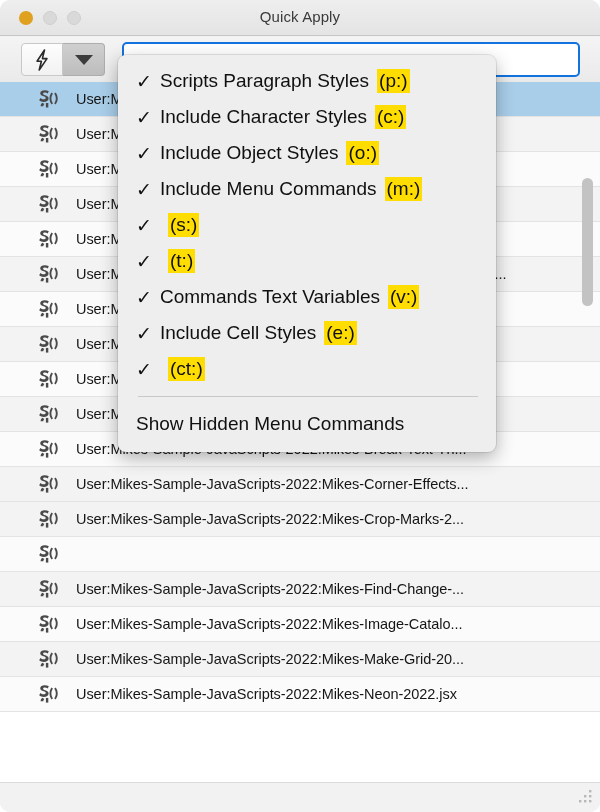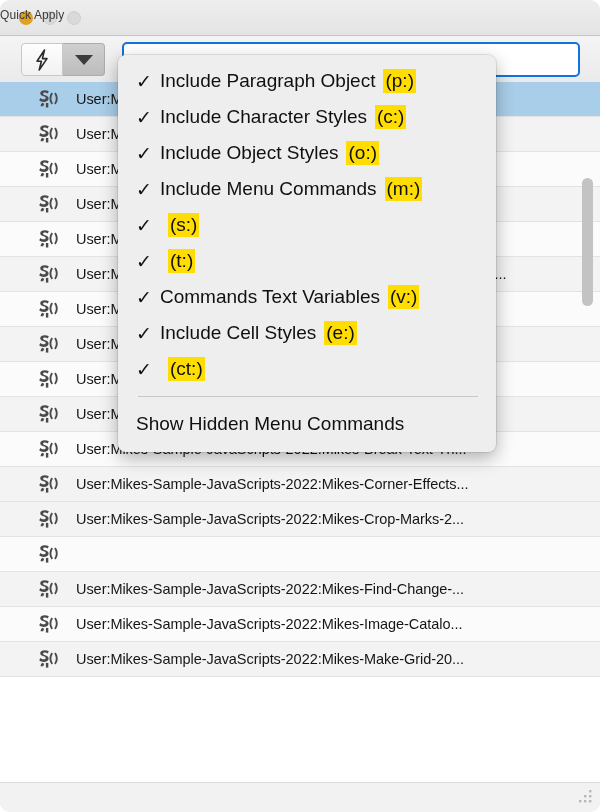--- a/index.html
+++ b/index.html
@@ -26,22 +26,22 @@
     position: absolute;
     left: 0; top: 0;
     width: 600px; height: 36px;
     background: linear-gradient(to bottom, #eeeeee 0%, #e4e4e4 100%);
     border-bottom: 1px solid #c6c6c6;
   }
   #title {
     position: absolute;
     left: 0; top: 8px;
     width: 600px;
-    text-align: left;
-    font-size: 12px;
+    text-align: center;
+    font-size: 15px;
     color: #3a3a3a;
     letter-spacing: 0.1px;
   }
   .traffic {
     position: absolute;
     top: 11px;
     width: 14px; height: 14px;
     border-radius: 50%;
   }
   #tl-close    { left: 19px; background: #e0a020; }
@@ -455,20 +455,34 @@
             <g fill="#4a4a4a">
               <path d="M7.8 1.2 C5.2 1.2 3.2 2.4 3.2 4.3 C3.2 6.0 4.7 6.7 6.6 7.3 C8.0 7.8 8.7 8.1 8.7 8.9 C8.7 9.7 7.9 10.2 6.7 10.2 C5.4 10.2 4.2 9.6 3.4 8.9 L2.2 11.3 C3.3 12.3 5.0 12.9 6.8 12.9 C9.5 12.9 11.6 11.6 11.6 9.4 C11.6 7.6 10.1 6.8 8.2 6.2 C6.8 5.7 6.1 5.4 6.1 4.7 C6.1 4.0 6.8 3.6 7.8 3.6 C8.9 3.6 9.9 4.0 10.7 4.6 L11.8 2.3 C10.7 1.6 9.3 1.2 7.8 1.2 Z"></path>
               <path d="M5.3 13.8 C4.2 14.6 3.6 15.9 3.6 17.3 L6.3 17.3 C6.3 16.3 6.7 15.5 7.4 14.9 Z"></path>
               <path d="M8.9 13.9 L8.9 18.6 L11.3 18.6 L11.3 13.9 Z"></path>
               <path d="M14.6 3.6 C13.2 5.2 12.5 7.2 12.5 9.5 C12.5 11.8 13.2 13.8 14.6 15.4 L16.0 14.2 C14.9 12.9 14.4 11.3 14.4 9.5 C14.4 7.7 14.9 6.1 16.0 4.8 Z"></path>
               <path d="M18.6 3.6 L17.2 4.8 C18.3 6.1 18.8 7.7 18.8 9.5 C18.8 11.3 18.3 12.9 17.2 14.2 L18.6 15.4 C20.0 13.8 20.7 11.8 20.7 9.5 C20.7 7.2 20.0 5.2 18.6 3.6 Z"></path>
             </g>
           </svg>
         </span>
         <span class="row-label">User:Mikes-Sample-JavaScripts-2022:Mikes-Make-Grid-20...</span>
+      </div>
+      <div class="row">
+        <span class="row-icon">
+          <svg width="22" height="20" viewBox="0 0 22 20">
+            <g fill="#4a4a4a">
+              <path d="M7.8 1.2 C5.2 1.2 3.2 2.4 3.2 4.3 C3.2 6.0 4.7 6.7 6.6 7.3 C8.0 7.8 8.7 8.1 8.7 8.9 C8.7 9.7 7.9 10.2 6.7 10.2 C5.4 10.2 4.2 9.6 3.4 8.9 L2.2 11.3 C3.3 12.3 5.0 12.9 6.8 12.9 C9.5 12.9 11.6 11.6 11.6 9.4 C11.6 7.6 10.1 6.8 8.2 6.2 C6.8 5.7 6.1 5.4 6.1 4.7 C6.1 4.0 6.8 3.6 7.8 3.6 C8.9 3.6 9.9 4.0 10.7 4.6 L11.8 2.3 C10.7 1.6 9.3 1.2 7.8 1.2 Z"></path>
+              <path d="M5.3 13.8 C4.2 14.6 3.6 15.9 3.6 17.3 L6.3 17.3 C6.3 16.3 6.7 15.5 7.4 14.9 Z"></path>
+              <path d="M8.9 13.9 L8.9 18.6 L11.3 18.6 L11.3 13.9 Z"></path>
+              <path d="M14.6 3.6 C13.2 5.2 12.5 7.2 12.5 9.5 C12.5 11.8 13.2 13.8 14.6 15.4 L16.0 14.2 C14.9 12.9 14.4 11.3 14.4 9.5 C14.4 7.7 14.9 6.1 16.0 4.8 Z"></path>
+              <path d="M18.6 3.6 L17.2 4.8 C18.3 6.1 18.8 7.7 18.8 9.5 C18.8 11.3 18.3 12.9 17.2 14.2 L18.6 15.4 C20.0 13.8 20.7 11.8 20.7 9.5 C20.7 7.2 20.0 5.2 18.6 3.6 Z"></path>
+            </g>
+          </svg>
+        </span>
+        <span class="row-label">User:Mikes-Sample-JavaScripts-2022:Mikes-Neon-2022.jsx</span>
       </div>
     </div>
 
   <div id="scroll-track">
     <div id="scroll-thumb"></div>
   </div>
 
   <div id="bottom-bar">
     <span id="resize-grip">
       <svg width="22" height="22" viewBox="0 0 22 22">
@@ -480,21 +494,21 @@
             <rect x="11" y="14" width="2.4" height="2.4"></rect>
             <rect x="6" y="14" width="2.4" height="2.4"></rect>
         </g>
       </svg>
     </span>
   </div>
 
   <div id="dropdown-menu">
       <div class="menu-item">
         <span class="menu-check">✓</span>
-        <span class="menu-label">Include Paragraph Object</span>
+        <span class="menu-label">Scripts Paragraph Styles</span>
         <span class="menu-hint">(p:)</span>
       </div>
       <div class="menu-item">
         <span class="menu-check">✓</span>
         <span class="menu-label">Include Character Styles</span>
         <span class="menu-hint">(c:)</span>
       </div>
       <div class="menu-item">
         <span class="menu-check">✓</span>
         <span class="menu-label">Include Object Styles</span>

